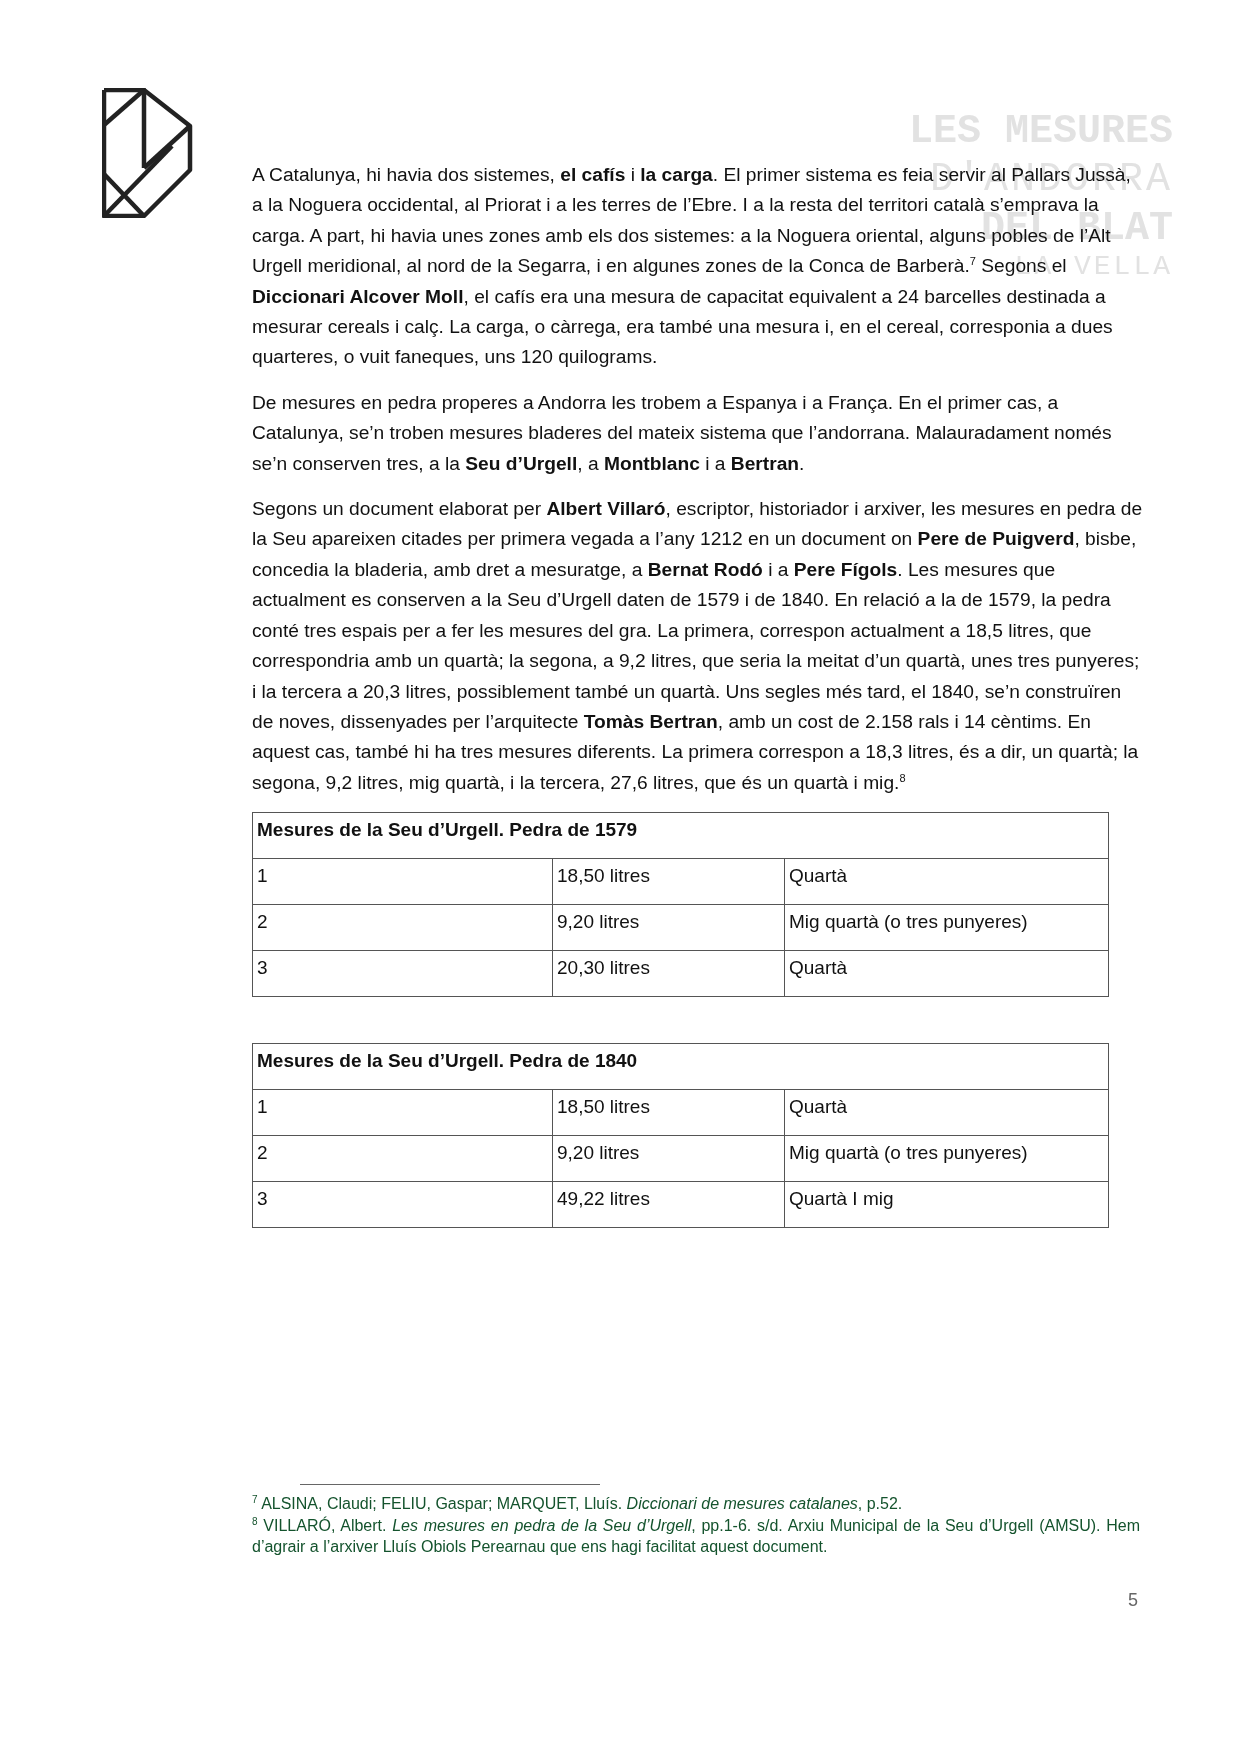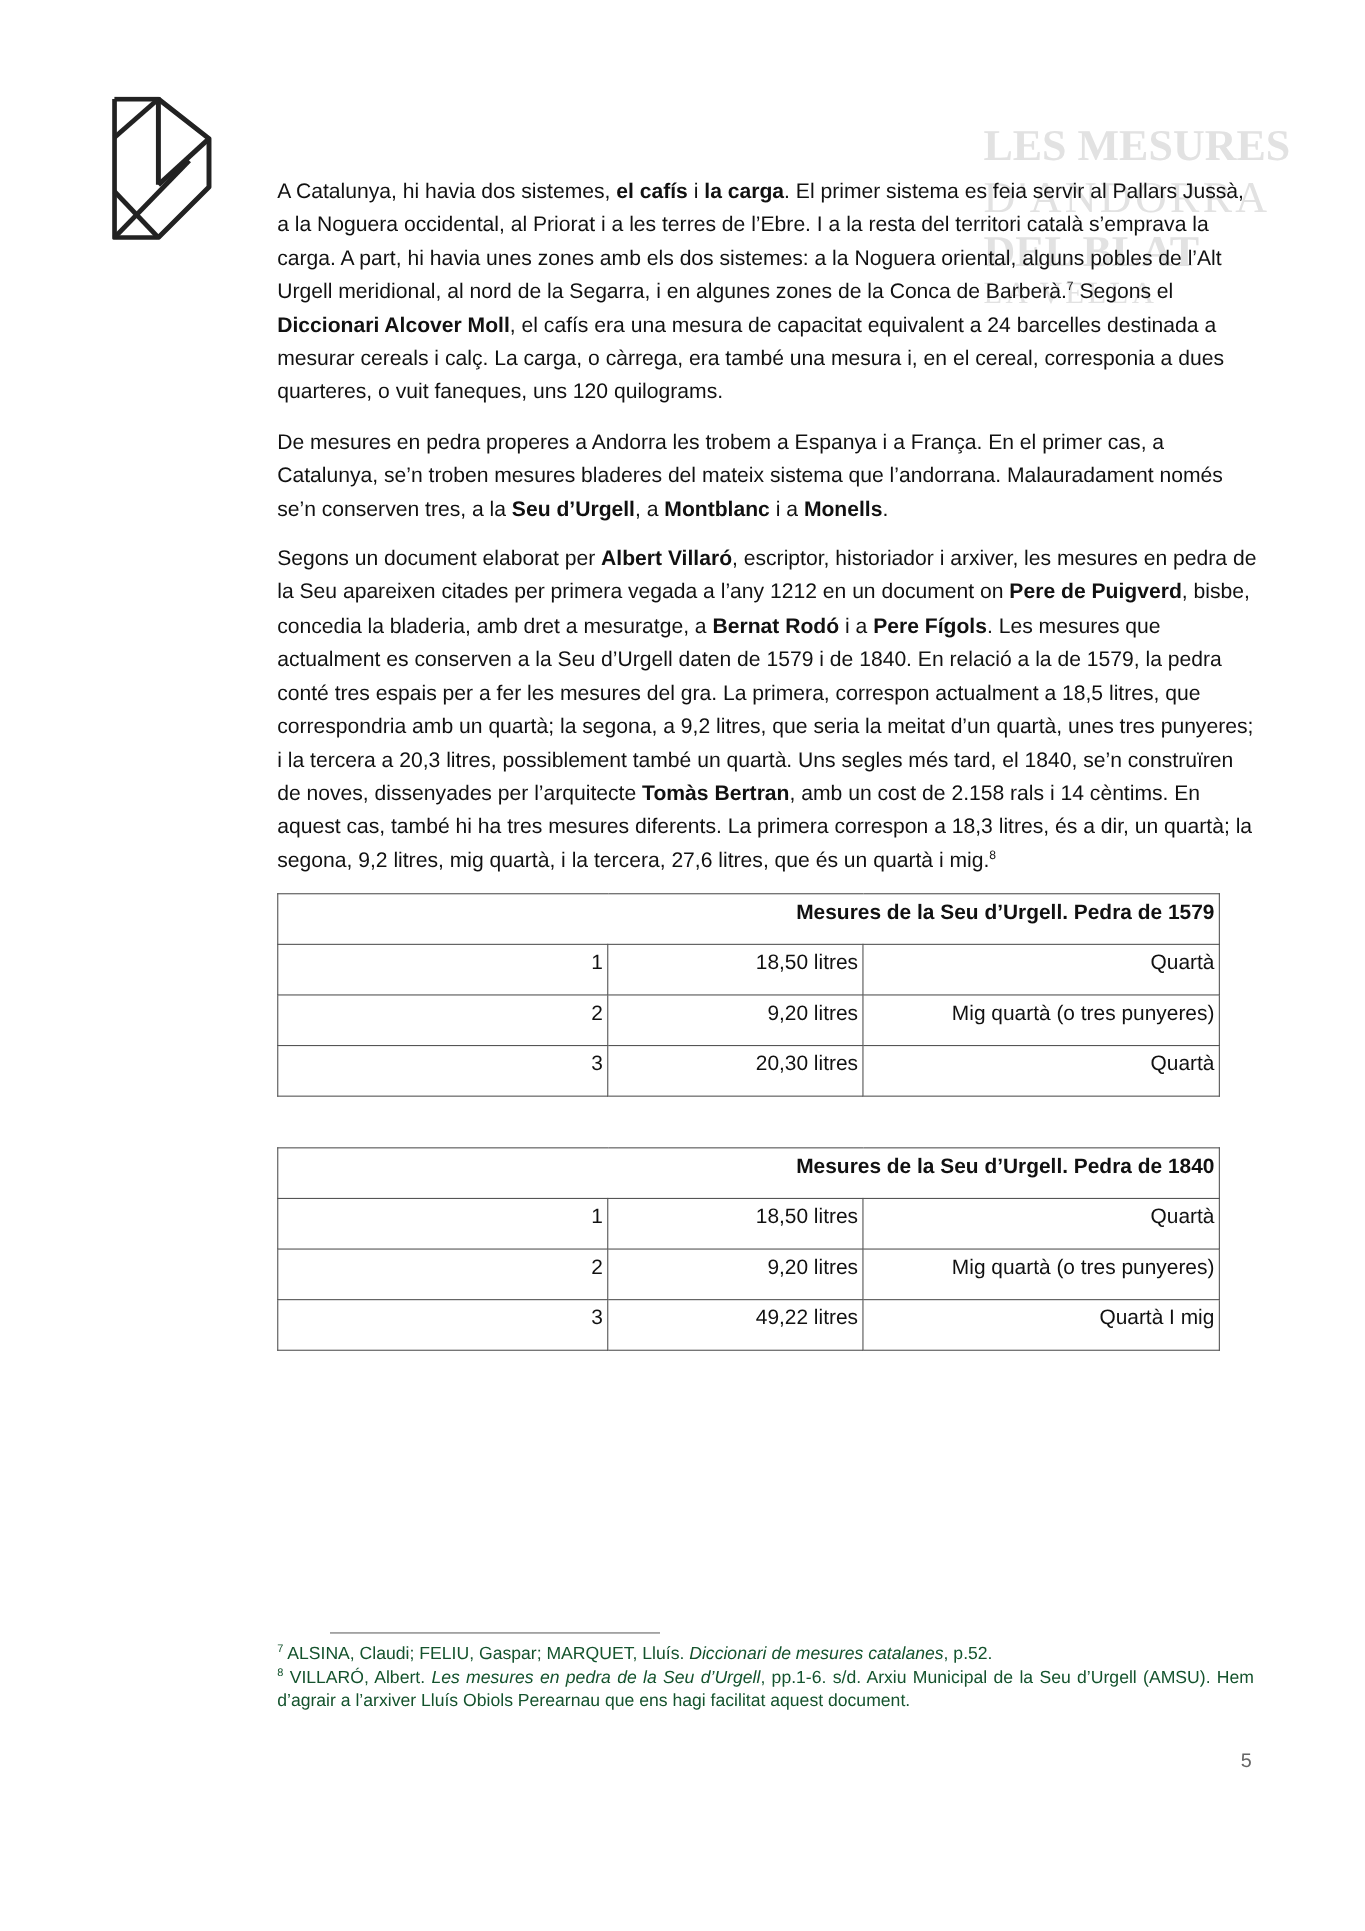--- a/index.html
+++ b/index.html
@@ -1,31 +1,31 @@
 <!DOCTYPE html>
 <html><head>
 <meta charset="utf-8">
 <style>
   html, body { margin: 0; padding: 0; background: #ffffff; }
   body { width: 1241px; height: 1755px; position: relative; overflow: hidden;
          font-family: "Liberation Sans", "DejaVu Sans", sans-serif; color: #111111; }
   .logo { position: absolute; left: 102px; top: 88px; width: 92px; height: 130px; }
-  .watermark { position: absolute; right: 68px; top: 112px; 
-               font-family: Liberation Serif, serif; color: #e2e2e2; line-height: 1; z-index: 0; }
+  .watermark { position: absolute; right: 68px; top: 112px; text-align: right;
+               font-family: Liberation Mono, monospace; color: #e2e2e2; line-height: 1; z-index: 0; }
   .wm-line { display: block; }
   .wm-bold { font-weight: bold; font-size: 40px; letter-spacing: 0px; }
   .wm-l2 { font-weight: bold; font-size: 40px; margin-top: 9px; }
   .wm-l3 { font-weight: normal; font-size: 40px; margin-top: 8px; letter-spacing: 3px; }
   .wm-l4 { font-weight: normal; font-size: 28px; margin-top: 4px; letter-spacing: 3px; }
   .content { position: absolute; left: 252px; top: 160px; width: 892px; z-index: 1; }
   .para { margin: 0 0 15px 0; font-size: 19.2px; line-height: 30.4px; color: #111; }
   .para b { font-weight: bold; }
   sup { font-size: 11px; vertical-align: super; line-height: 0; }
   table.mtable { border-collapse: collapse; width: 857px; margin: 0 0 46px 0; font-size: 19px; }
-  table.mtable td { border: 1.5px solid #555; text-align: right; vertical-align: top;
+  table.mtable td { border: 1.5px solid #555; text-align: left; vertical-align: top;
                     height: 46px; padding: 6px 4px 0 4px; box-sizing: border-box; }
   table.mtable td.head { font-weight: bold; }
   .col1 { width: 300px; } .col2 { width: 232px; }
   .fn-rule { position: absolute; left: 300px; top: 1484px; width: 300px; height: 0;
              border-top: 1.5px solid #666; }
   .footnotes { position: absolute; left: 252px; top: 1493px; width: 888px;
                font-size: 16px; line-height: 21.5px; color: #14532d; text-align: justify; }
   .footnotes p { margin: 0; }
   .footnotes sup { font-size: 10px; }
   .page-num { position: absolute; right: 103px; top: 1590px; font-size: 18px; color: #666; }
@@ -46,21 +46,21 @@
 
 <div class="watermark">
   <span class="wm-line wm-bold">LES MESURES</span>
   <span class="wm-line wm-l3">D'ANDORRA</span>
   <span class="wm-line wm-l2">DEL BLAT</span>
   <span class="wm-line wm-l4">LA VELLA</span>
 </div>
 
 <div class="content">
   <p class="para"><span>A Catalunya, hi havia dos sistemes, </span><b>el cafís</b><span> i </span><b>la carga</b><span>. El primer sistema es feia servir al Pallars Jussà, a la Noguera occidental, al Priorat i a les terres de l’Ebre. I a la resta del territori català s’emprava la carga. A part, hi havia unes zones amb els dos sistemes: a la Noguera oriental, alguns pobles de l’Alt Urgell meridional, al nord de la Segarra, i en algunes zones de la Conca de Barberà.</span><sup>7</sup><span> Segons el </span><b>Diccionari Alcover Moll</b><span>, el cafís era una mesura de capacitat equivalent a 24 barcelles destinada a mesurar cereals i calç. La carga, o càrrega, era també una mesura i, en el cereal, corresponia a dues quarteres, o vuit faneques, uns 120 quilograms.</span></p>
-  <p class="para"><span>De mesures en pedra properes a Andorra les trobem a Espanya i a França. En el primer cas, a Catalunya, se’n troben mesures bladeres del mateix sistema que l’andorrana. Malauradament només se’n conserven tres, a la </span><b>Seu d’Urgell</b><span>, a </span><b>Montblanc</b><span> i a </span><b>Monells</b><span>.</span></p>
+  <p class="para"><span>De mesures en pedra properes a Andorra les trobem a Espanya i a França. En el primer cas, a Catalunya, se’n troben mesures bladeres del mateix sistema que l’andorrana. Malauradament només se’n conserven tres, a la </span><b>Seu d’Urgell</b><span>, a </span><b>Montblanc</b><span> i a </span><b>Bertran</b><span>.</span></p>
   <p class="para" style="margin-bottom:14px"><span>Segons un document elaborat per </span><b>Albert Villaró</b><span>, escriptor, historiador i arxiver, les mesures en pedra de la Seu apareixen citades per primera vegada a l’any 1212 en un document on </span><b>Pere de Puigverd</b><span>, bisbe, concedia la bladeria, amb dret a mesuratge, a </span><b>Bernat Rodó</b><span> i a </span><b>Pere Fígols</b><span>. Les mesures que actualment es conserven a la Seu d’Urgell daten de 1579 i de 1840. En relació a la de 1579, la pedra conté tres espais per a fer les mesures del gra. La primera, correspon actualment a 18,5 litres, que correspondria amb un quartà; la segona, a 9,2 litres, que seria la meitat d’un quartà, unes tres punyeres; i la tercera a 20,3 litres, possiblement també un quartà. Uns segles més tard, el 1840, se’n construïren de noves, dissenyades per l’arquitecte </span><b>Tomàs Bertran</b><span>, amb un cost de 2.158 rals i 14 cèntims. En aquest cas, també hi ha tres mesures diferents. La primera correspon a 18,3 litres, és a dir, un quartà; la segona, 9,2 litres, mig quartà, i la tercera, 27,6 litres, que és un quartà i mig.</span><sup>8</sup></p>
 
   <table class="mtable">
     <tbody>
         <tr>
       <td class="head" colspan="3">Mesures de la Seu d’Urgell. Pedra de 1579</td>
     </tr>
     <tr>
       <td class="col1">1</td>
       <td class="col2">18,50 litres</td>

